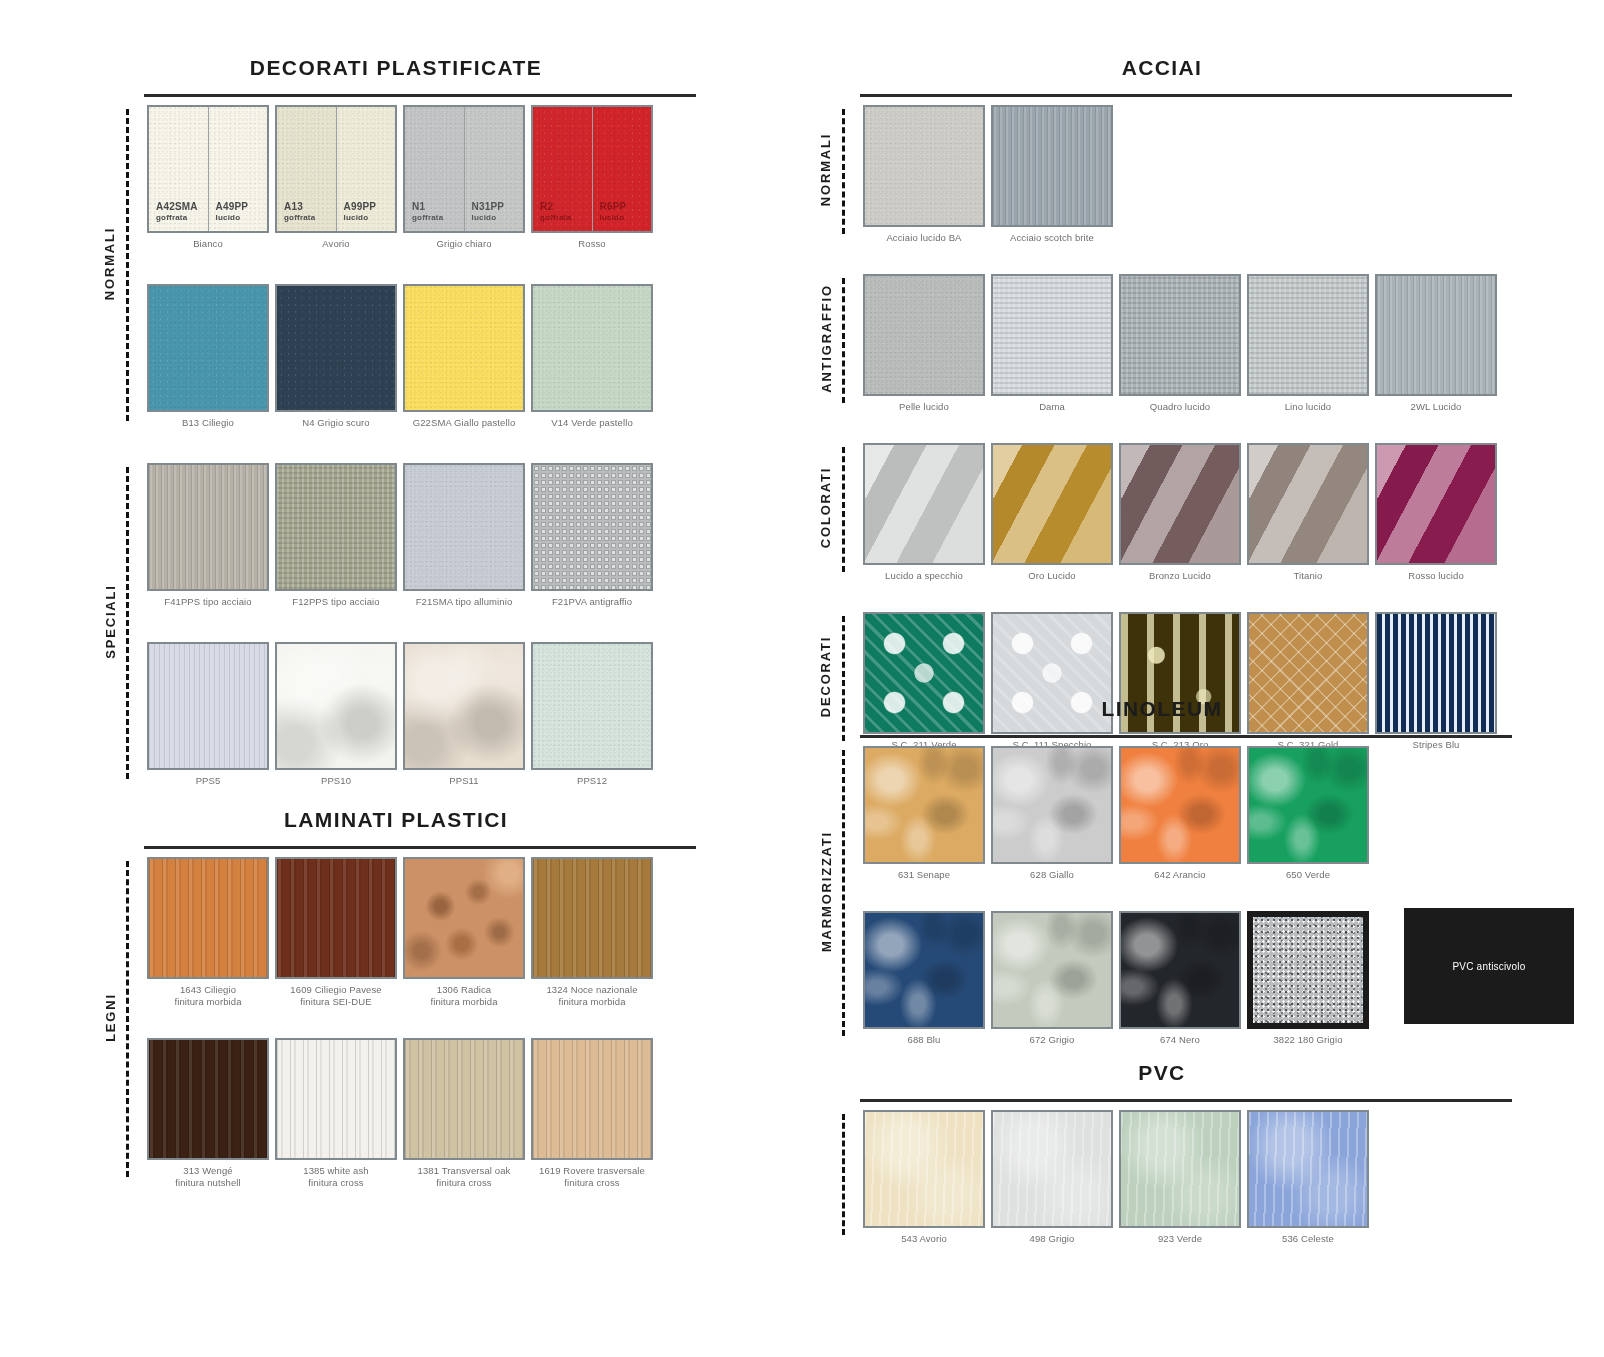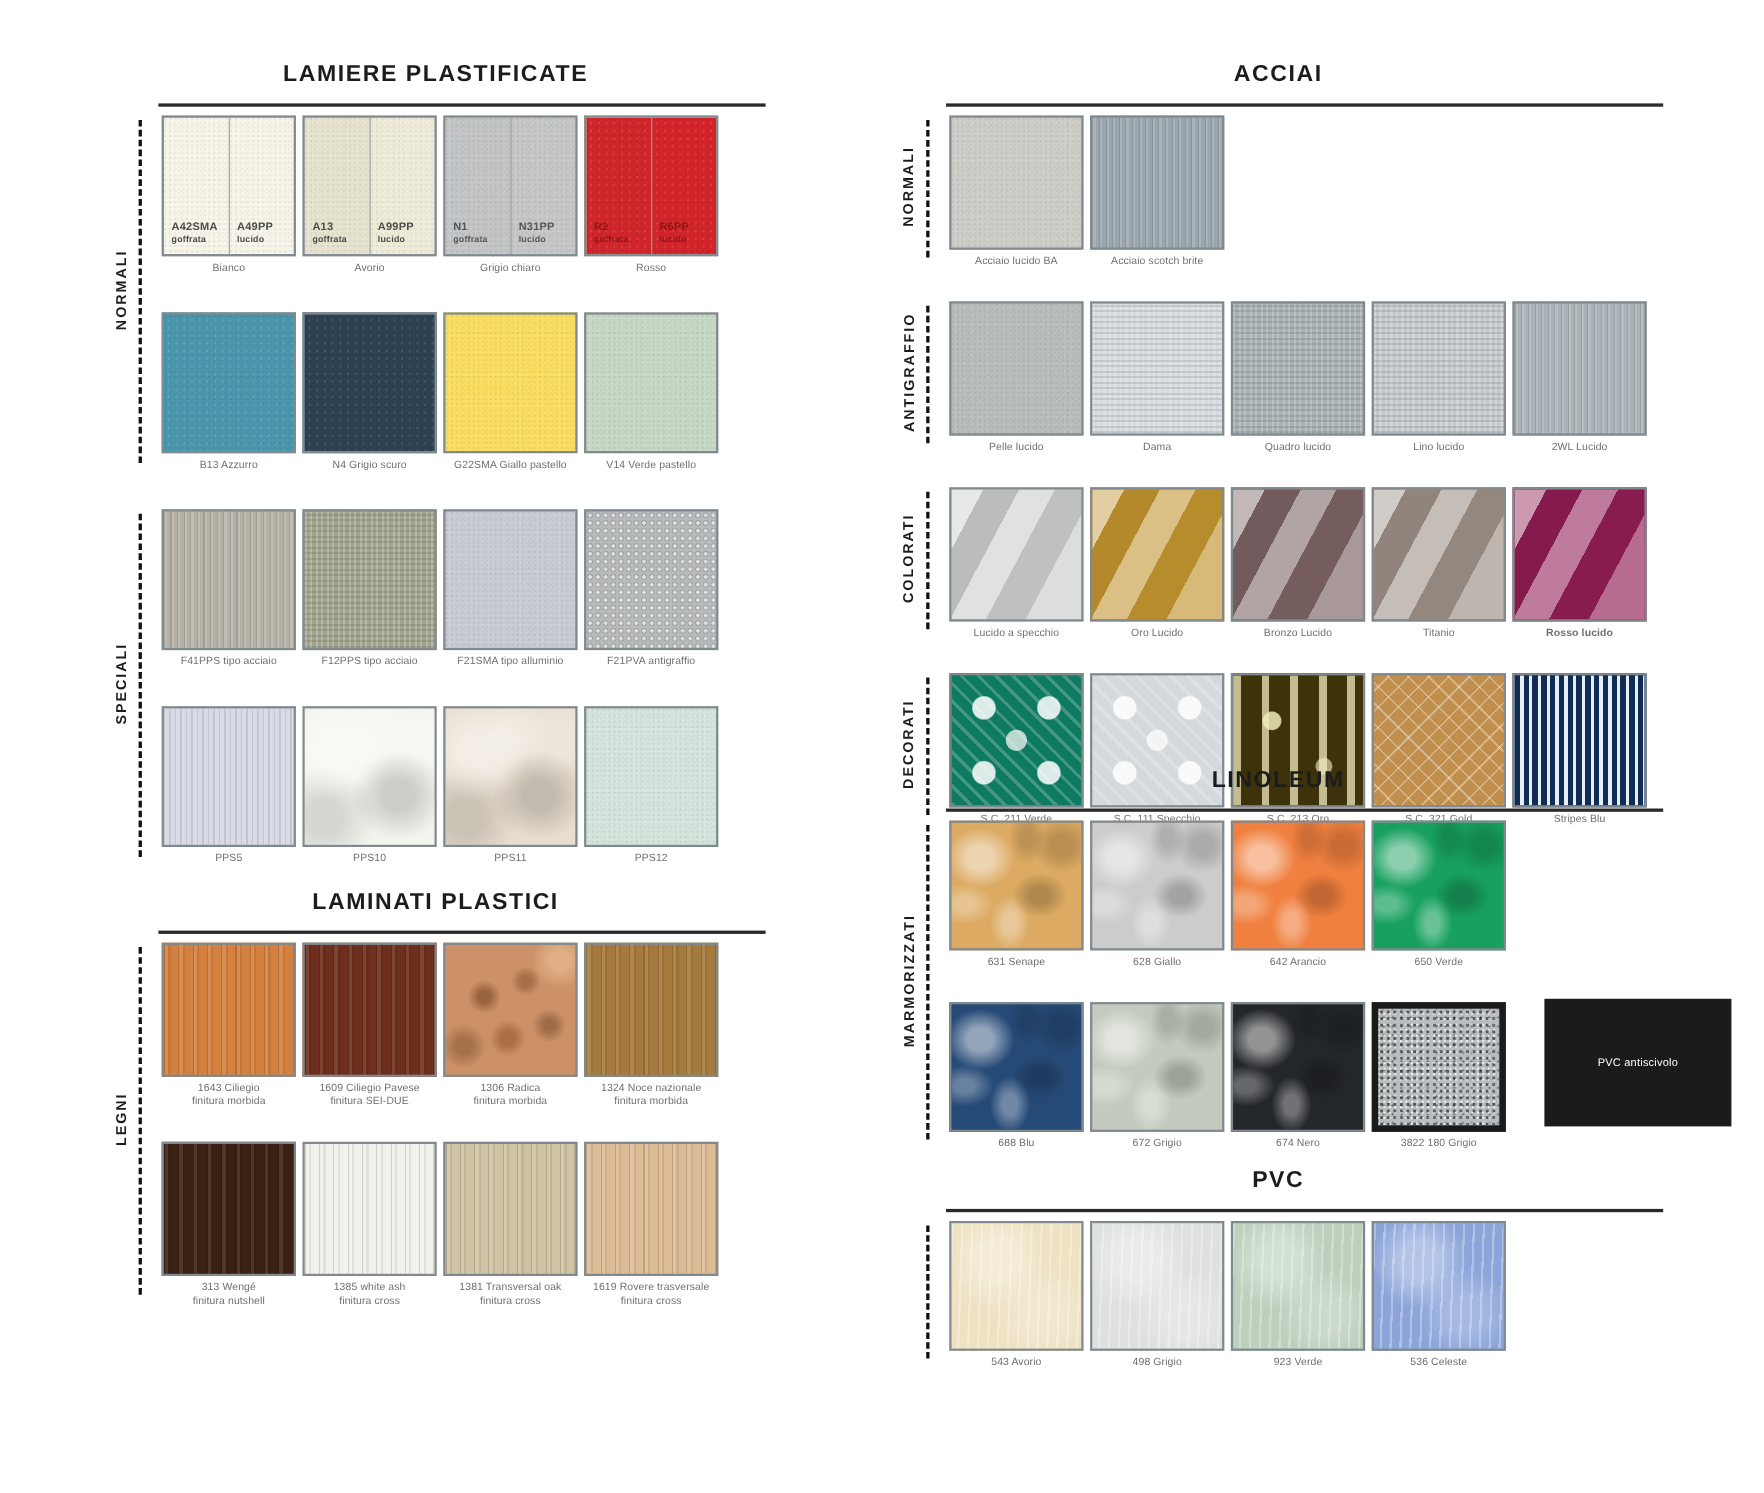--- a/index.html
+++ b/index.html
@@ -201,21 +201,21 @@
   }
 </style>
 </head>
 <body>
 
 <div id="page">
 
   <div class="col col-left">
 
     <div class="section" style="position:absolute; top:56px; left:0; width:600px;">
-      <div class="section-title">LAMIERE PLASTIFICATE</div>
+      <div class="section-title">DECORATI PLASTIFICATE</div>
       <div class="section-rule"></div>
       <div class="section-body" id="body-lamiere">
           <div class="group" style="margin-bottom: 10px;">
             <div class="group-axis"></div>
             <div class="group-label">
               <span>NORMALI</span>
             </div>
             <div class="row" style="margin-bottom: 20px;">
               <div class="cell" style="width: 128px;">
                 <div class="swatch" style="width: 122px; height: 128px;">
@@ -266,21 +266,21 @@
                       <div class="code" style="color: rgb(142, 20, 24);">R6PP<small>lucido</small></div>
                     </div>
                   </div>
                 </div>
                 <div class="caption" style="min-height: 26px;">Rosso</div>
               </div>
             </div>
             <div class="row" style="margin-bottom: 20px;">
               <div class="cell" style="width: 128px;">
                 <div class="swatch tx-noise" style="width: 122px; height: 128px; background: rgb(74, 151, 173);"></div>
-                <div class="caption" style="min-height: 26px;">B13 Azzurro</div>
+                <div class="caption" style="min-height: 26px;">B13 Ciliegio</div>
               </div>
               <div class="cell" style="width: 128px;">
                 <div class="swatch tx-noise" style="width: 122px; height: 128px; background: rgb(46, 66, 84);"></div>
                 <div class="caption" style="min-height: 26px;">N4 Grigio scuro</div>
               </div>
               <div class="cell" style="width: 128px;">
                 <div class="swatch tx-noise" style="width: 122px; height: 128px; background: rgb(250, 222, 97);"></div>
                 <div class="caption" style="min-height: 26px;">G22SMA Giallo pastello</div>
               </div>
               <div class="cell" style="width: 128px;">
@@ -457,21 +457,21 @@
                 <div class="caption" style="min-height: 24px;">Oro Lucido</div>
               </div>
               <div class="cell" style="width: 128px;">
                 <div class="swatch tx-mirror" style="width: 122px; height: 122px; background: rgb(123, 98, 99);"></div>
                 <div class="caption" style="min-height: 24px;">Bronzo Lucido</div>
               </div>
               <div class="cell" style="width: 128px;">
                 <div class="swatch tx-mirror" style="width: 122px; height: 122px; background: rgb(155, 142, 133);"></div>
                 <div class="caption" style="min-height: 24px;">Titanio</div>
               </div>
-              <div class="cell" style="width: 128px; font-weight: bold;">
+              <div class="cell" style="width: 128px;">
                 <div class="swatch tx-mirror" style="width: 122px; height: 122px; background: rgb(143, 29, 83);"></div>
                 <div class="caption" style="min-height: 24px;">Rosso lucido</div>
               </div>
             </div>
           </div>
           <div class="group" style="margin-bottom: 10px;">
             <div class="group-axis"></div>
             <div class="group-label">
               <span>DECORATI</span>
             </div>

